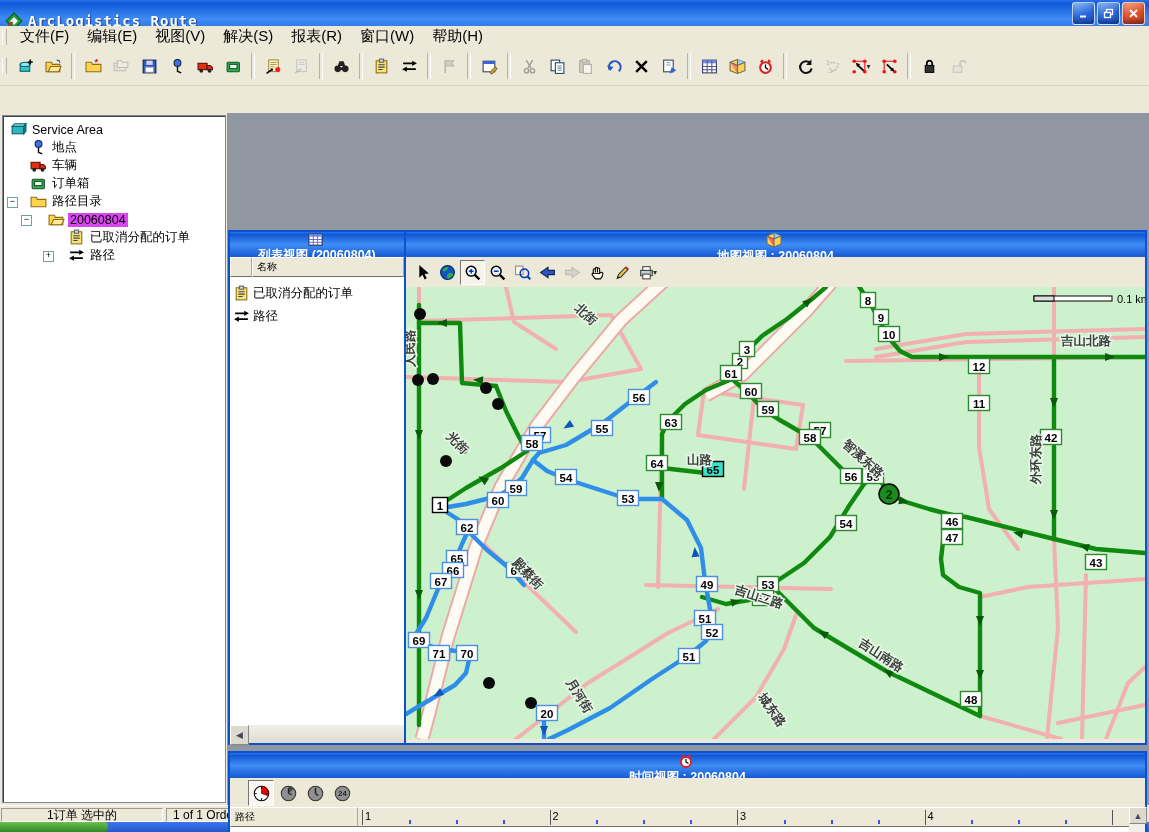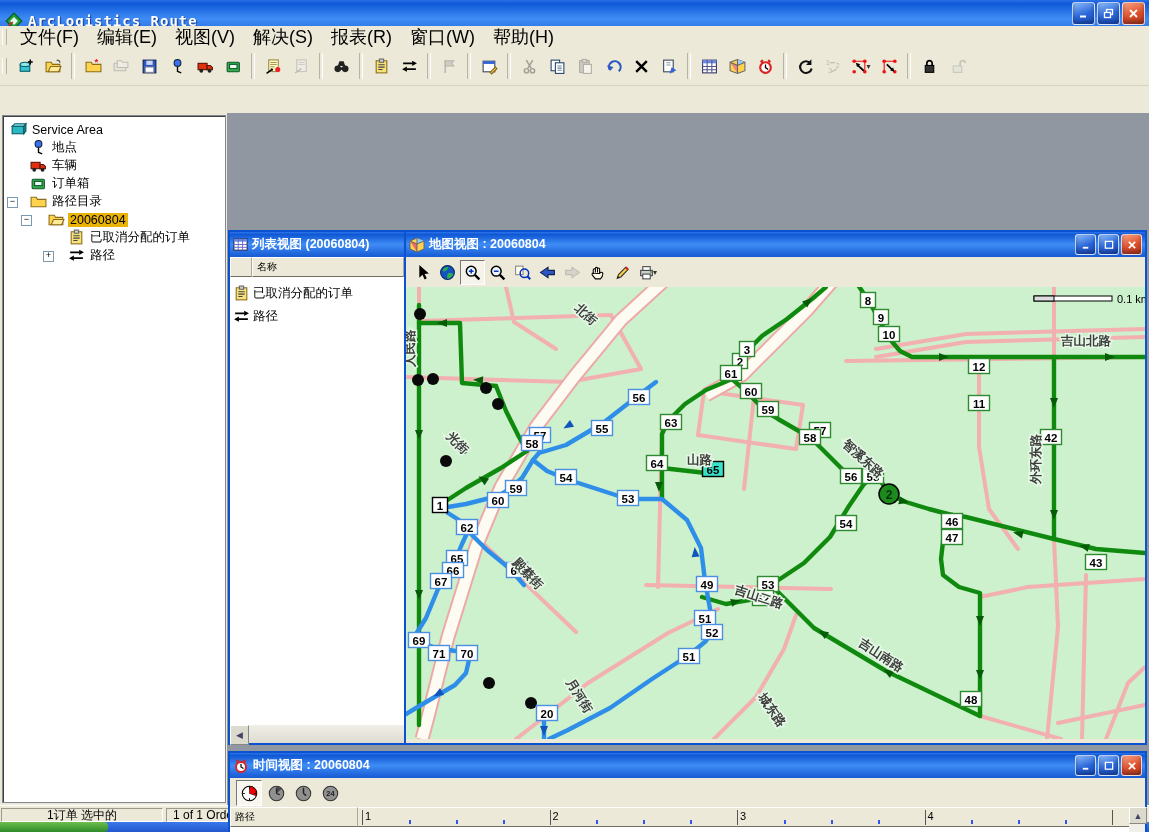--- a/index.html
+++ b/index.html
@@ -15,46 +15,46 @@
   .winbtns{position:absolute;right:4px;top:2px;display:flex;}
   .wbtn{width:21px;height:21px;border-radius:3px;margin-left:2px;display:flex;align-items:center;justify-content:center;
     border:1px solid rgba(255,255,255,.7);
     background:linear-gradient(160deg,#8cbcf8,#2a66d9 55%,#1c4fb8);box-shadow:inset 0 -3px 4px rgba(0,0,40,.35);}
   .wbtn.close{background:linear-gradient(160deg,#f5a284,#e0502a 55%,#b23a17);}
   .wbtn svg{display:block}
   
   .menubar{position:absolute;left:0;top:26px;width:1149px;height:21px;background:#ece9d8;
     display:flex;align-items:center;border-bottom:1px solid #e0dcc8;}
   .grip{width:3px;height:16px;margin:0 4px 0 2px;border-left:1px solid #fff;border-right:1px solid #b8b4a0;}
-  .menu-item{padding:2px 9px;font-size:18px;color:#000;}
+  .menu-item{padding:2px 9px;font-size:15px;color:#000;}
   .toolbar{position:absolute;left:0;top:47px;width:1149px;height:38px;background:#ece9d8;
     display:flex;align-items:center;border-bottom:1px solid #d8d4c0;}
   .tbtn{width:26px;height:26px;display:flex;align-items:center;justify-content:center;border:1px solid transparent;}
   .tbtn.dis{filter:grayscale(1) opacity(.45);}
   .tsep{width:2px;height:26px;margin:0 4px;border-left:1px solid #b8b4a2;border-right:1px solid #fff;}
   .caret{font-size:8px;color:#333;margin-left:-2px;}
   
   .breadcrumb{position:absolute;left:0;top:86px;width:1149px;height:27px;display:flex;align-items:center;
     padding-left:17px;box-sizing:border-box;font-size:12.5px;color:#000;background:#ece9d8;}
   
   .workspace{position:absolute;left:0;top:113px;width:1149px;height:692px;background:#ece9d8;}
   .tree-panel{position:absolute;left:2px;top:2px;width:222px;height:686px;background:#fff;
     border:1px solid #828790;box-shadow:inset 1px 1px 0 #404040;overflow:hidden;}
   .mdi{position:absolute;left:227px;top:0;width:922px;height:692px;background:#9097a1;}
   .tree-row{position:absolute;height:17px;display:flex;align-items:center;white-space:nowrap;font-size:12.5px;}
   .exp{position:absolute;width:9px;height:9px;border:1px solid #7a9ab0;background:#fff;
     font-size:9px;line-height:8px;text-align:center;color:#000;font-family:"Liberation Mono",monospace;}
   .ticon{width:18px;height:16px;display:inline-flex;align-items:center;justify-content:center;margin-right:3px;}
   .tlabel{padding:0 2px;}
-  .tlabel.hl{background:#eab308;}
+  .tlabel.hl{background:#d946ef;}
   
   .win{position:absolute;border:2px solid #0a52cf;background:#ece9d8;box-sizing:border-box;}
   .wtitle{height:25px;display:flex;align-items:center;padding:0 3px;
     background:linear-gradient(180deg,#2b74ea 0%,#1058d4 10%,#3f8cf5 50%,#1a5ed6 95%);
-    color:#fff;font-weight:bold;font-size:12.5px;white-space:nowrap;overflow:hidden;}
+    color:#fff;font-weight:bold;font-size:12.5px;white-space:nowrap;overflow:hidden;flex-direction:column;}
   .wtitle .wicon{margin-right:4px;display:inline-flex;}
   .wtitle .winbtns2{margin-left:auto;display:flex;}
   .wbtn2{width:19px;height:19px;border-radius:3px;margin-left:2px;display:flex;align-items:center;justify-content:center;
     border:1px solid rgba(255,255,255,.7);background:linear-gradient(160deg,#8cbcf8,#2a66d9 55%,#1c4fb8);
     box-shadow:inset 0 -3px 4px rgba(0,0,40,.35);}
   .wbtn2.close{background:linear-gradient(160deg,#f5a284,#e0502a 55%,#b23a17);}
   
   #list-win{left:228px;top:117px;width:178px;height:515px;z-index:1;}
   .lheader{height:20px;display:flex;background:#ece9d8;border-bottom:1px solid #aaa;}
   .hcell{border-right:1px solid #aca899;border-top:1px solid #fff;border-left:1px solid #fff;
@@ -67,21 +67,21 @@
   .strack{flex:1;background:linear-gradient(180deg,#f0efe8,#dedbd0);}
   
   #map-win{left:404px;top:117px;width:743px;height:515px;z-index:2;}
   .map-toolbar{height:30px;background:#ece9d8;display:flex;align-items:center;padding-left:4px;border-bottom:1px solid #b8b4a2;}
   .mtbtn{width:23px;height:23px;display:flex;align-items:center;justify-content:center;border:1px solid transparent;}
   .mtbtn.active{border:1px solid #888;border-color:#777 #fff #fff #777;background:#f6f4ea;}
   .mtbtn.dis{filter:grayscale(1) opacity(.45);}
   #map-canvas{position:absolute;left:0;top:55px;width:739px;height:452px;background:#cdf0cd;overflow:hidden;}
   
   #time-win{left:228px;top:638px;width:919px;height:167px;z-index:3;}
-  .time-toolbar{height:30px;background:#ece9d8;display:flex;align-items:center;padding-left:6px;border-bottom:1px solid #c8c4b2;}
+  .time-toolbar{height:30px;background:#ece9d8;display:flex;align-items:center;padding-left:18px;border-bottom:1px solid #c8c4b2;}
   .ttool{width:24px;height:24px;display:flex;align-items:center;justify-content:center;border:1px solid transparent;margin-right:1px;}
   .ttool.active{border-color:#777 #fff #fff #777;background:#f8f6ee;border-style:solid;border-width:1px;}
   .time-header{position:absolute;left:0;top:54px;right:16px;height:20px;display:flex;}
   .time-colhead{width:128px;box-sizing:border-box;}
   .ruler{position:relative;flex:1;background:#ece9d8;border-top:1px solid #fff;border-bottom:1px solid #716f64;overflow:hidden;}
   .rmajor{position:absolute;top:2px;width:1px;height:15px;background:#555;}
   .rlabel{position:absolute;top:2px;font-size:11px;color:#000;}
   .rminor{position:absolute;bottom:2px;width:2px;height:4px;background:#3355ee;}
   .time-body{position:absolute;left:0;top:74px;right:16px;height:71px;background:#fff;overflow:hidden;}
   .vscroll{position:absolute;right:0;top:54px;width:16px;height:91px;background:#f0efe8;}

